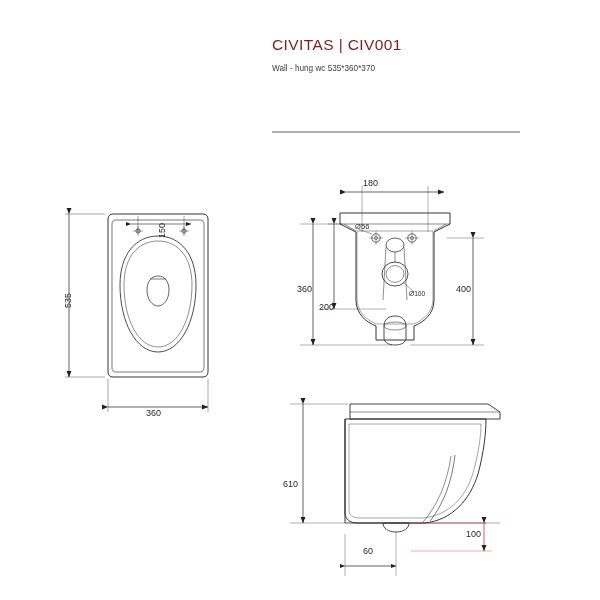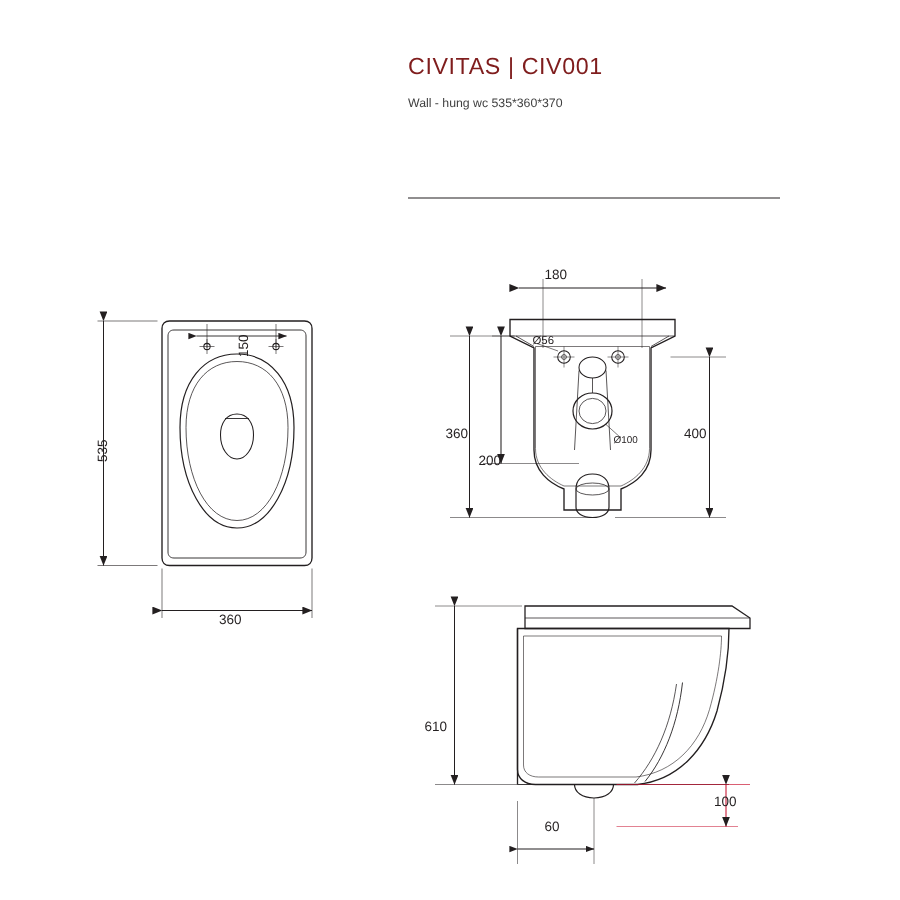--- a/index.html
+++ b/index.html
@@ -241,14 +241,14 @@
 <div class="lbl" style="left:146px; top:408px;">360</div>
 
 <div class="lbl" style="left:363px; top:178px;">180</div>
 <div class="lbl" style="left:297px; top:284px;">360</div>
 <div class="lbl" style="left:456px; top:284px;">400</div>
 <div class="lbl" style="left:319px; top:302px;">200</div>
 <div class="lbl small" style="left:355px; top:222px;">Ø56</div>
 <div class="lbl tiny" style="left:409px; top:290px;">Ø100</div>
 
 <div class="lbl" style="left:283px; top:479px;">610</div>
-<div class="lbl" style="left:476px; top:529px;">100</div>
+<div class="lbl" style="left:466px; top:529px;">100</div>
 <div class="lbl" style="left:363px; top:546px;">60</div>
 
 </body></html>

